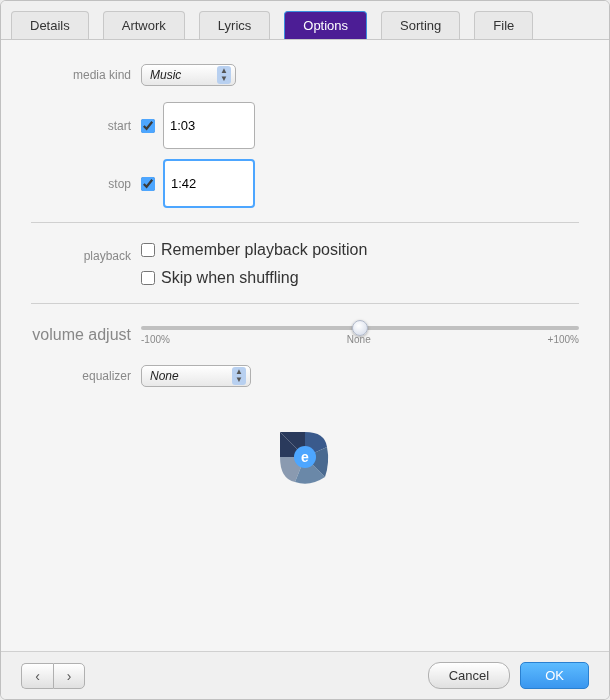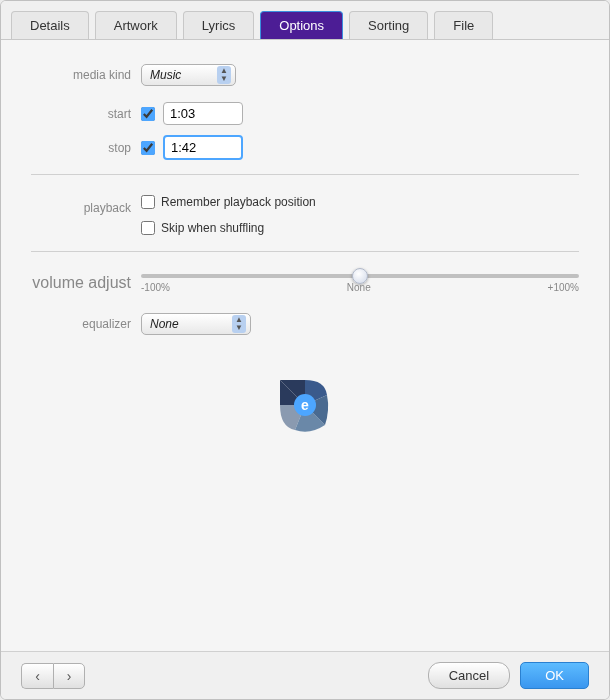--- a/index.html
+++ b/index.html
@@ -26,21 +26,21 @@
       overflow: hidden;
     }
 
     
     .tab-bar {
       display: flex;
       flex-direction: row;
       border-bottom: 1px solid #c8c8c8;
       background: #f0f0f0;
       padding: 10px 10px 0 10px;
-      gap: 4px;
+      gap: 12px;
     }
 
     .tab {
       padding: 6px 18px;
       font-size: 13px;
       color: #333;
       cursor: pointer;
       border: 1px solid #c8c8c8;
       border-bottom: none;
       border-radius: 4px 4px 0 0;
@@ -141,23 +141,23 @@
       width: 14px;
       height: 14px;
       margin-right: 8px;
       accent-color: #4da6ff;
       cursor: pointer;
     }
 
     .time-input {
       border: 2px solid #4da6ff;
       border-radius: 4px;
-      padding: 3px 6px;
+      padding: 15px 6px;
       font-size: 13px;
-      width: 80px;
+      width: 92px;
       outline: none;
       background: #fff;
     }
 
     .time-input.no-focus {
       border: 1px solid #b0b0b0;
     }
 
     
     .playback-section {
@@ -181,21 +181,21 @@
     }
 
     .checkbox-normal {
       width: 14px;
       height: 14px;
       margin-right: 6px;
       cursor: pointer;
     }
 
     .checkbox-text {
-      font-size: 12px;
+      font-size: 16px;
       color: #333;
       text-align: right;
     }
 
     
     .volume-section {
       display: flex;
       align-items: flex-start;
       margin-bottom: 20px;
     }

